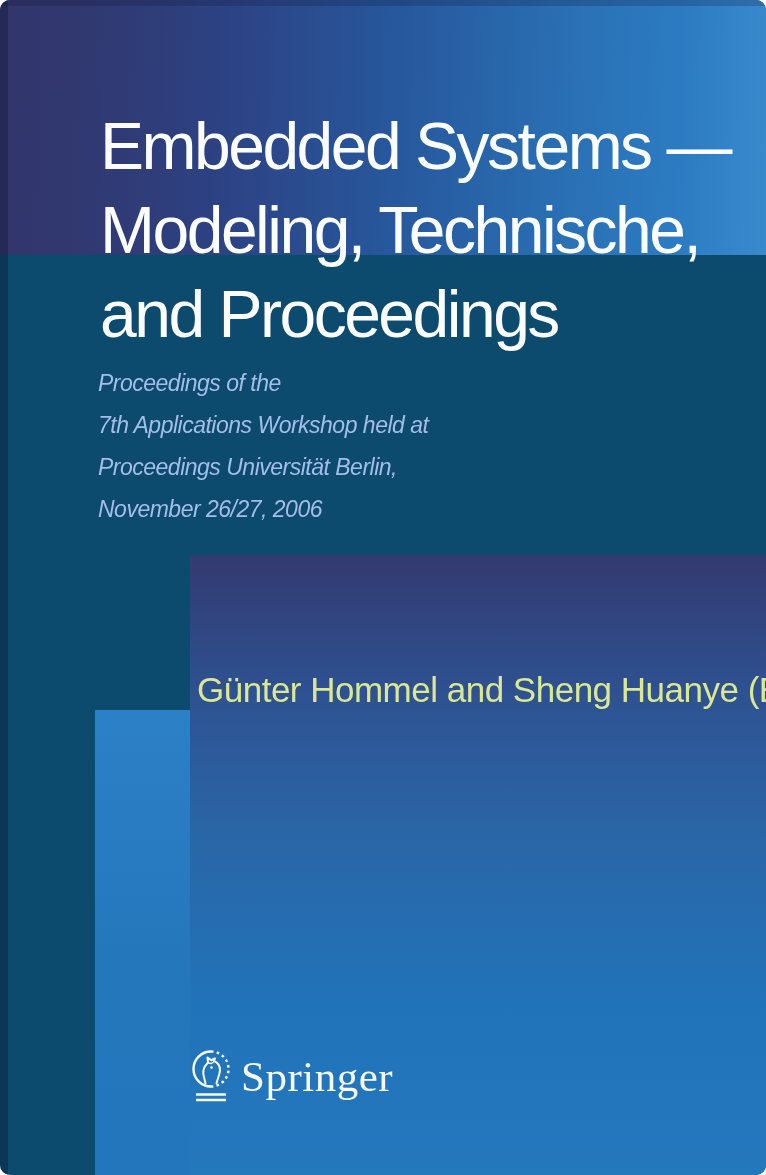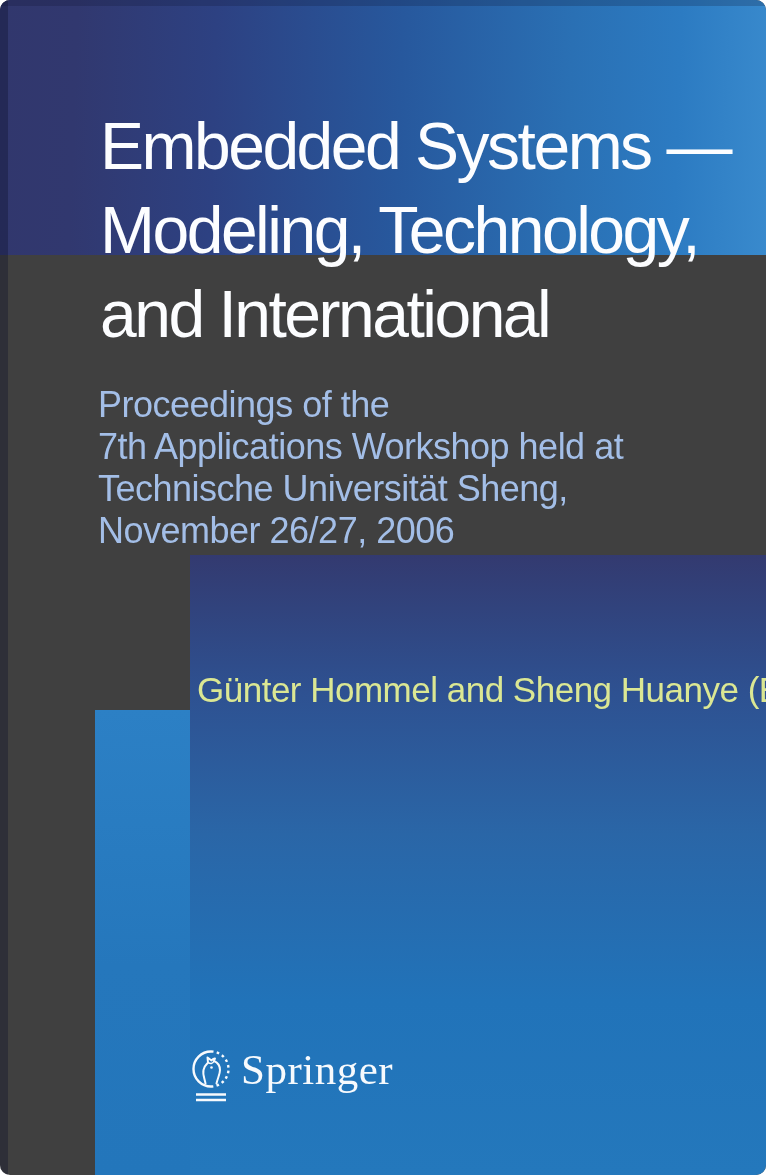--- a/index.html
+++ b/index.html
@@ -5,21 +5,21 @@
   html, body {
     margin: 0;
     padding: 0;
     background: #ffffff;
     font-family: "Liberation Sans", sans-serif;
   }
   .cover {
     position: relative;
     width: 766px;
     height: 1175px;
-    background: #404040;
+    background: #0c4a6e;
     border-radius: 10px;
     overflow: hidden;
   }
   
   .top-panel {
     position: absolute;
     left: 0; top: 0; right: 0;
     height: 255px;
     background: linear-gradient(92deg,
       #31376D 0%, #31386F 10%, #2D4182 28%,
@@ -53,43 +53,44 @@
     left: 100px; top: 104px;
     color: #FCFDFF;
     font-size: 66px;
     line-height: 84px;
     font-weight: 300;
     letter-spacing: -2.5px;
     white-space: nowrap;
   }
   .subtitle {
     position: absolute;
-    left: 98px; top: 384px;
+    left: 98px; top: 362px;
     color: #A3BEE7;
-    font-size: 36px;
+    font-style: italic;
+    font-size: 23px;
     line-height: 42px;
     font-weight: 300;
     letter-spacing: -0.5px;
     white-space: nowrap;
   }
   .editors {
     position: absolute;
     left: 197px; top: 669px;
     color: #DBE793;
     font-size: 35px;
     line-height: 42px;
     font-weight: 300;
     letter-spacing: -0.5px;
     white-space: nowrap;
   }
   .publisher {
     position: absolute;
     left: 190px; top: 1048px;
     display: flex;
-    align-items: flex-start;
+    align-items: flex-end;
     gap: 9px;
   }
   .publisher svg { display: block; }
   .publisher-name {
     color: #F7FAFD;
     font-family: "Liberation Serif", serif;
     font-size: 43px;
     line-height: 43px;
     letter-spacing: 0.5px;
     padding-bottom: 6px;
@@ -101,28 +102,28 @@
 <div class="cover">
 
   <div class="top-panel"></div>
   <div class="bottom-panel"></div>
   <div class="bright-rect"></div>
   <div class="edge-left"></div>
   <div class="edge-top"></div>
 
   <div class="title">
     <div>Embedded Systems —</div>
-    <div>Modeling, Technology,</div>
-    <div>and International</div>
+    <div>Modeling, Technische,</div>
+    <div>and Proceedings</div>
   </div>
 
   <div class="subtitle">
     <div>Proceedings of the</div>
     <div>7th Applications Workshop held at</div>
-    <div>Technische Universität Sheng,</div>
+    <div>Proceedings Universität Berlin,</div>
     <div>November 26/27, 2006</div>
   </div>
 
   <div class="editors">Günter Hommel and Sheng Huanye (Eds.)</div>
 
   <div class="publisher">
     <span>
       <svg width="42" height="56" viewBox="0 0 42 56" fill="none">
 
         <path d="M21 3.5 A 17.5 17.5 0 1 0 21 38.5" stroke="#F7FAFD" stroke-width="2.4"></path>

